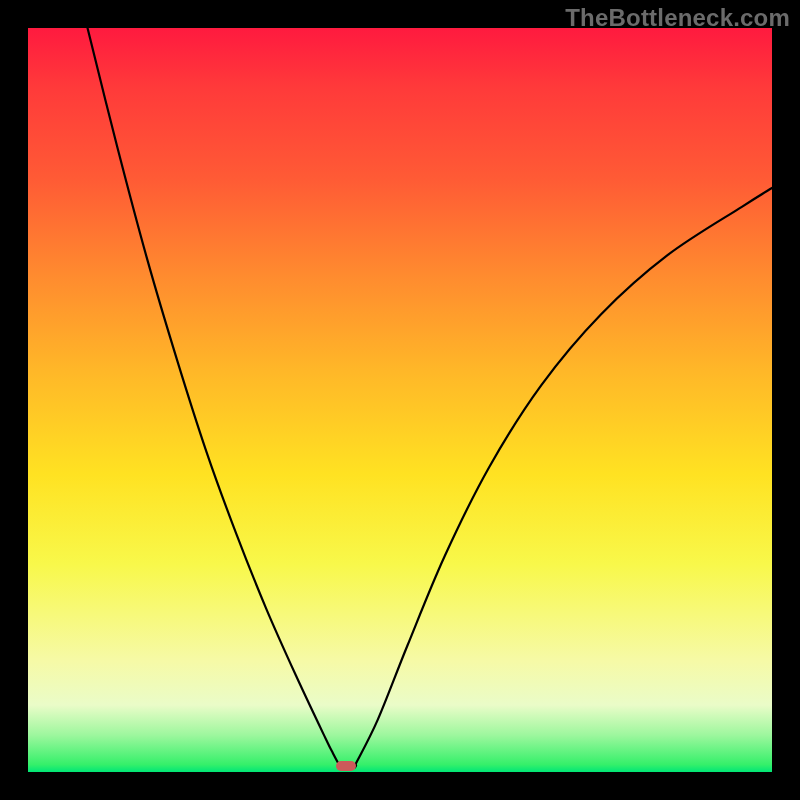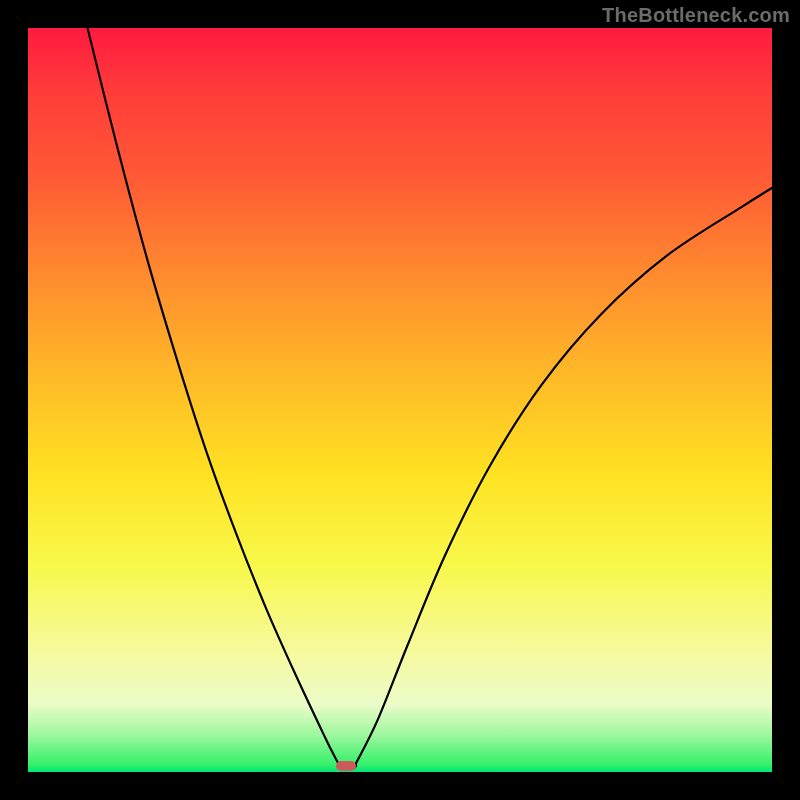--- a/index.html
+++ b/index.html
@@ -34,21 +34,21 @@
       #9ef79e 95%,
       #35f06a 99%,
       #00e676 100%
     );
   }
   .watermark {
     position: absolute;
     top: 4px;
     right: 10px;
     font-family: Arial, Helvetica, sans-serif;
-    font-size: 20px;
+    font-size: 24px;
     font-weight: 600;
     color: #6b6b6b;
     letter-spacing: 0.2px;
     user-select: none;
   }
   .marker {
     position: absolute;
     width: 20px;
     height: 10px;
     border-radius: 5px;

